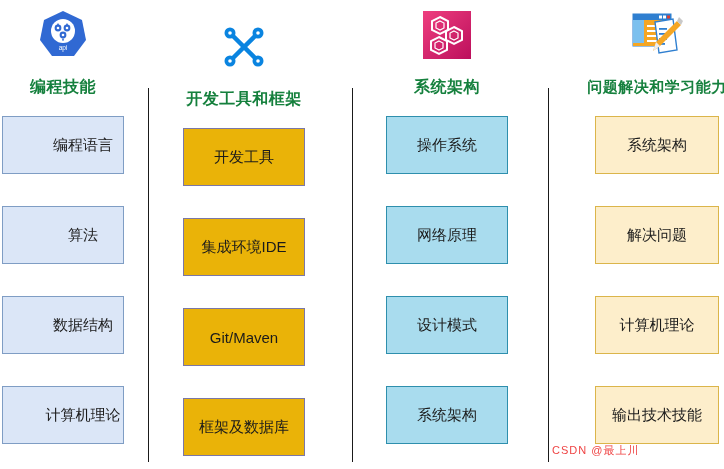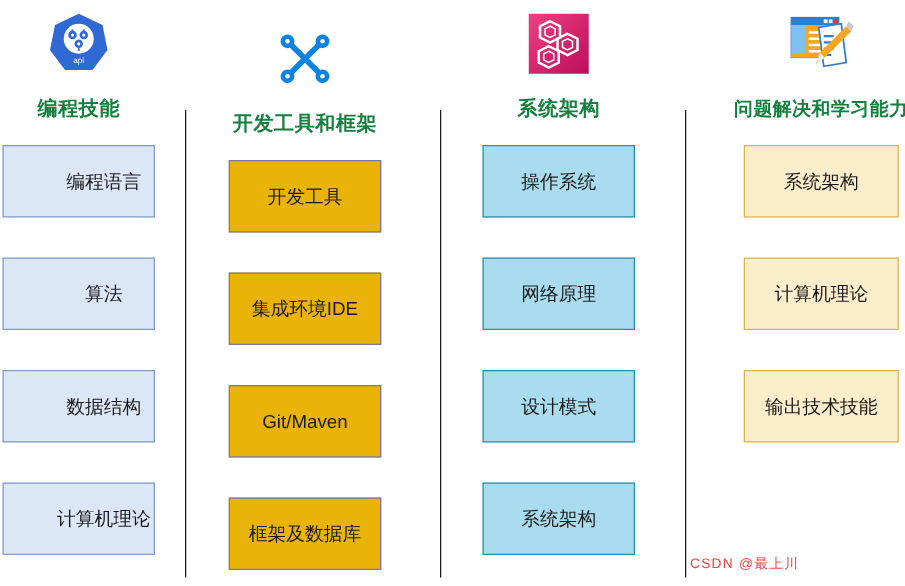--- a/index.html
+++ b/index.html
@@ -237,19 +237,20 @@
         <g>
           <polygon points="24,42 27,33 48,12 52,16 31,37" fill="#f5a623"></polygon>
           <polygon points="48,12 52,16 54,12 50,8" fill="#c9c9c9"></polygon>
           <polygon points="24,42 27,33 31,37" fill="#ededed"></polygon>
         </g>
       </svg>
     </div>
     <div class="col-title">问题解决和学习能力</div>
     <div class="cards">
       <div class="card c-cream">系统架构</div>
+      <div class="card c-cream">解决问题</div>
       <div class="card c-cream">计算机理论</div>
       <div class="card c-cream">输出技术技能</div>
     </div>
   </div>
 
   <div class="watermark">CSDN @最上川</div>
 </div>
 
 </body></html>

